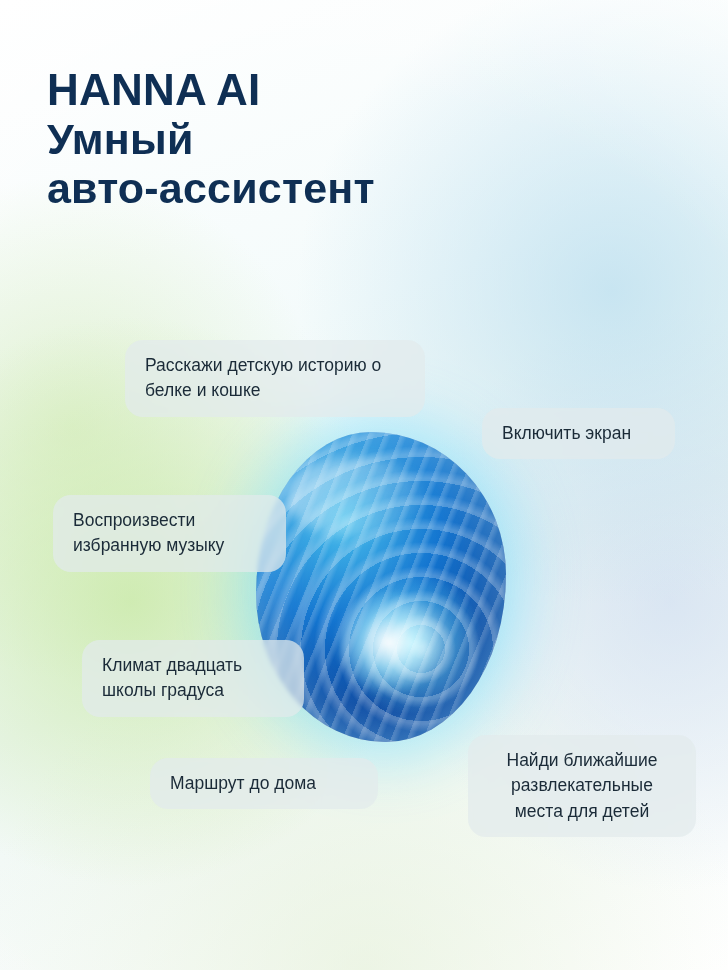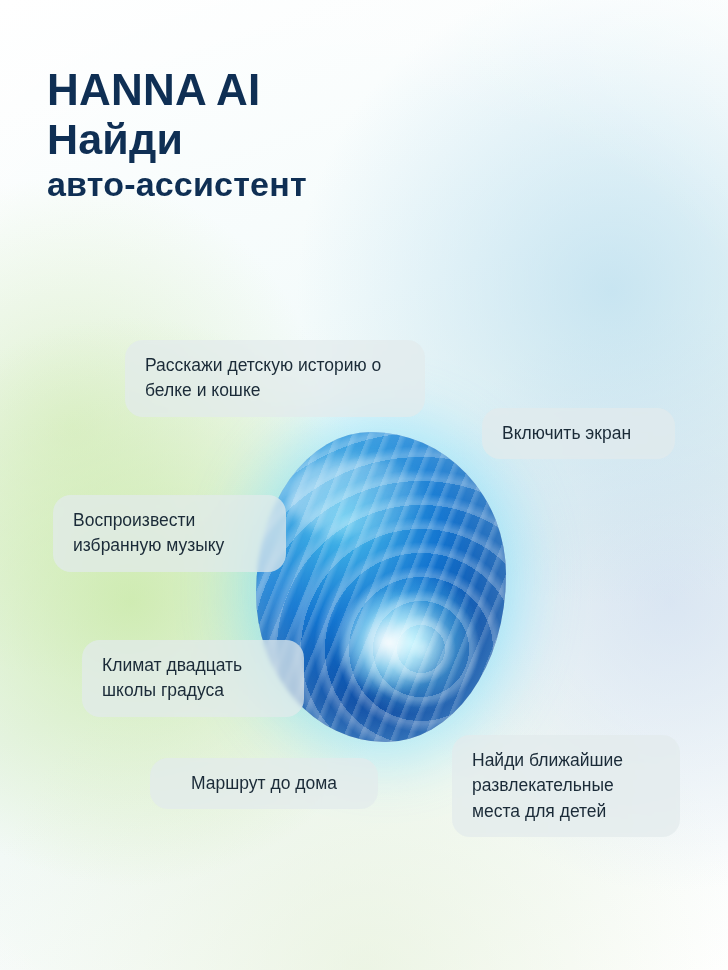--- a/index.html
+++ b/index.html
@@ -37,21 +37,21 @@
     width: 600px;
   }
   .headline .line {
     color: #0f2f54;
     font-weight: 700;
     letter-spacing: 0.2px;
     line-height: 1.0;
   }
   .headline .l1 { font-size: 44px; margin-bottom: 6px; }
   .headline .l2 { font-size: 43px; margin-bottom: 6px; }
-  .headline .l3 { font-size: 34px; }
+  .headline .l3 { font-size: 43px; }
 
   
   .orb-wrap {
     position: absolute;
     left: 256px;
     top: 432px;
     width: 250px;
     height: 310px;
   }
   .orb-glow {
@@ -121,31 +121,31 @@
     padding: 13px 20px;
     box-sizing: border-box;
     backdrop-filter: blur(2px);
     margin-left: 20px;
   }
   .b-story    { left: 105px; top: 340px;  width: 300px; }
   .b-screen   { left: 462px; top: 408px;  width: 193px; }
   .b-music    { left: 33px;  top: 495px;  width: 233px; }
   .b-remind   { left: 487px; top: 554px;  width: 208px; }
   .b-climate  { left: 62px;  top: 640px;  width: 222px; }
-  .b-route    { left: 130px; top: 758px;  width: 228px; text-align: center; }
-  .b-places   { left: 432px; top: 735px;  width: 228px; }
+  .b-route    { left: 130px; top: 758px;  width: 228px; }
+  .b-places   { left: 448px; top: 735px;  width: 228px; text-align: center; }
 </style>
 </head>
 <body>
 
 <div id="poster">
 
   <div class="headline">
     <div class="line l1">HANNA AI</div>
-    <div class="line l2">Найди</div>
+    <div class="line l2">Умный</div>
     <div class="line l3">авто-ассистент</div>
   </div>
 
   <div class="orb-wrap">
     <div class="orb-glow"></div>
     <div class="orb">
       <div class="orb-highlight"></div>
       <div class="orb-swirl"></div>
     </div>
   </div>

